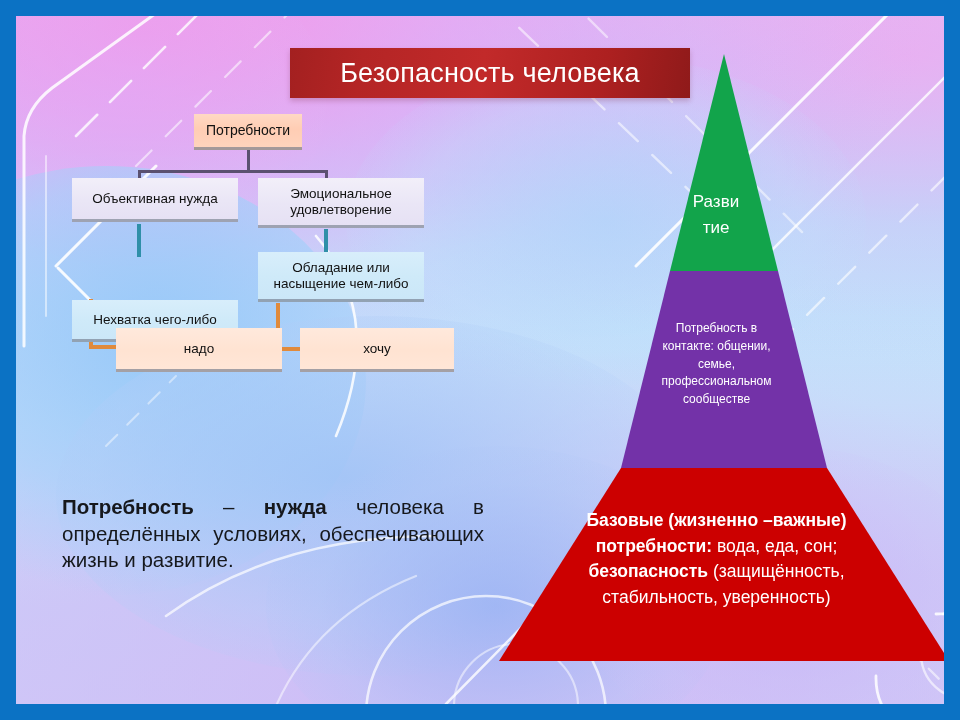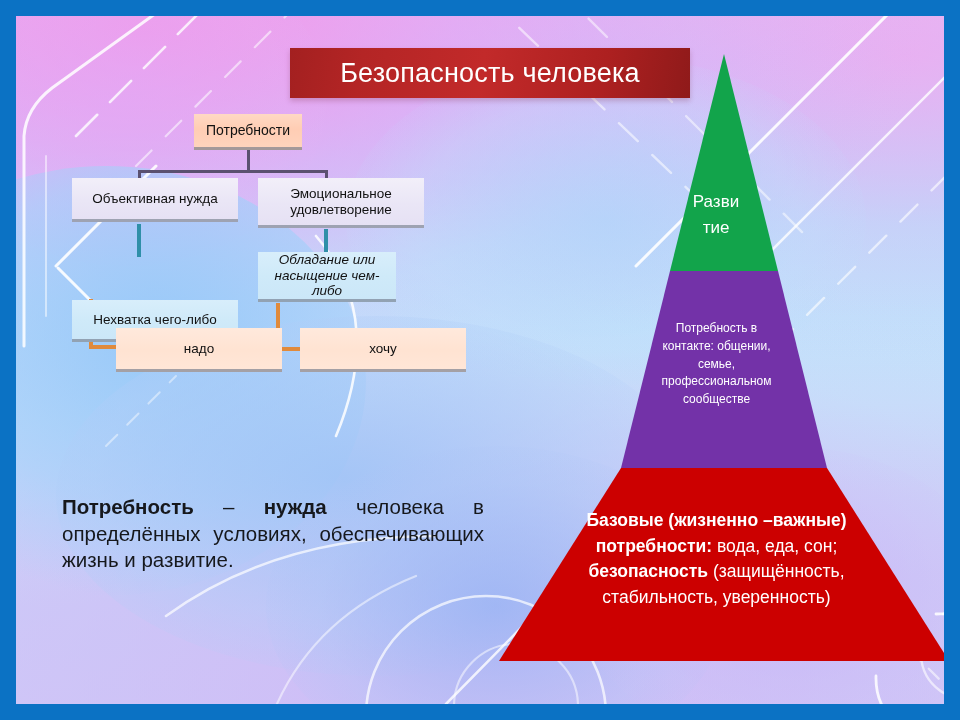--- a/index.html
+++ b/index.html
@@ -50,23 +50,23 @@
         border-bottom:3px solid rgba(90,100,120,.55);}
   .fbox.violet{background:linear-gradient(180deg,#f2eff9 0%,#eae6f6 55%,#e6e1f4 100%);}
   .fbox.bluebox{background:linear-gradient(180deg,#d8eefb 0%,#cfeaf9 50%,#cbe7f8 100%);}
   .fbox.peach{background:linear-gradient(180deg,#ffd9c4 0%,#ffcdb4 45%,#ffd3bd 100%);}
   .fbox.peachlt{background:linear-gradient(180deg,#ffe9dc 0%,#ffe3d2 55%,#ffe6d7 100%);}
 
   #b-potrebnosti{left:178px;top:98px;width:108px;height:36px;font-size:14px;}
   #b-objective  {left:56px; top:162px;width:166px;height:44px;}
   #b-emotional  {left:242px;top:162px;width:166px;height:50px;}
   #b-nehvatka   {left:56px; top:240px;width:166px;height:42px;margin-top:44px;}
-  #b-obladanie  {left:242px;top:236px;width:138px;height:50px;font-style:italic;}
+  #b-obladanie  {left:242px;top:236px;width:166px;height:50px;}
   #b-nado       {left:100px;top:312px;width:166px;height:44px;}
-  #b-hochu      {left:284px;top:312px;width:166px;height:44px;}
+  #b-hochu      {left:284px;top:312px;width:154px;height:44px;}
 
   
   .conn{position:absolute;background:#5b5170;}
   .conn.teal{background:#2f8fa8;}
   .conn.orange{background:#e08a3c;}
 
   
   #definition{position:absolute;left:46px;top:478px;width:422px;
               font-size:20.5px;line-height:1.30;color:#16181c;
               text-align:justify;}

